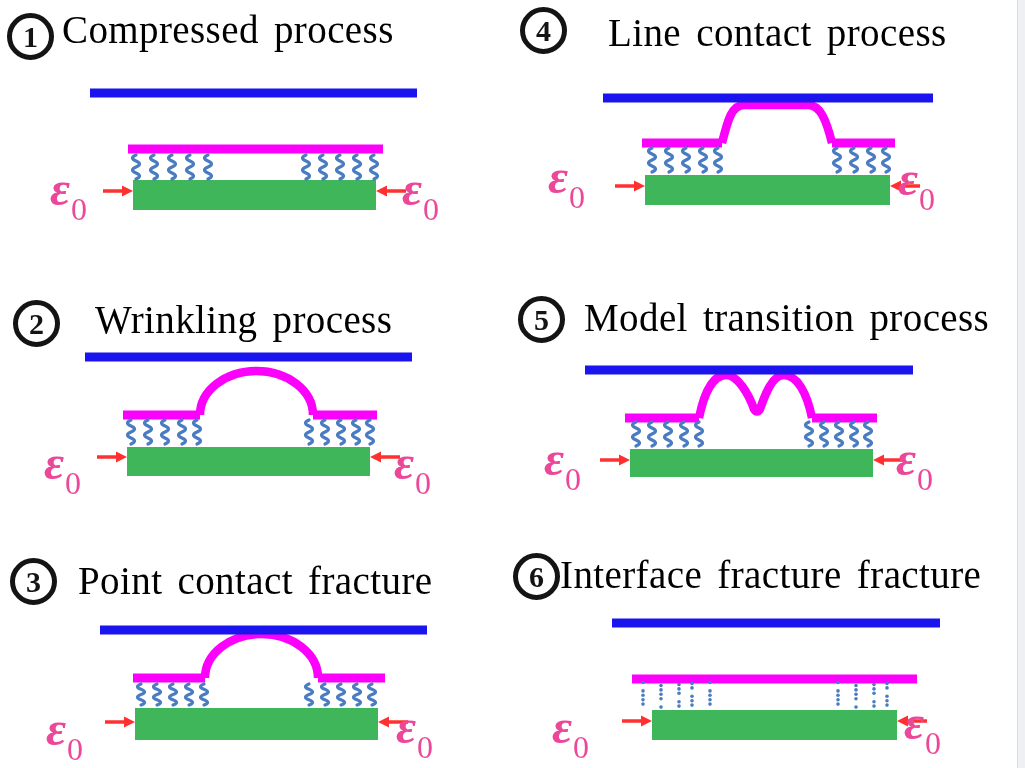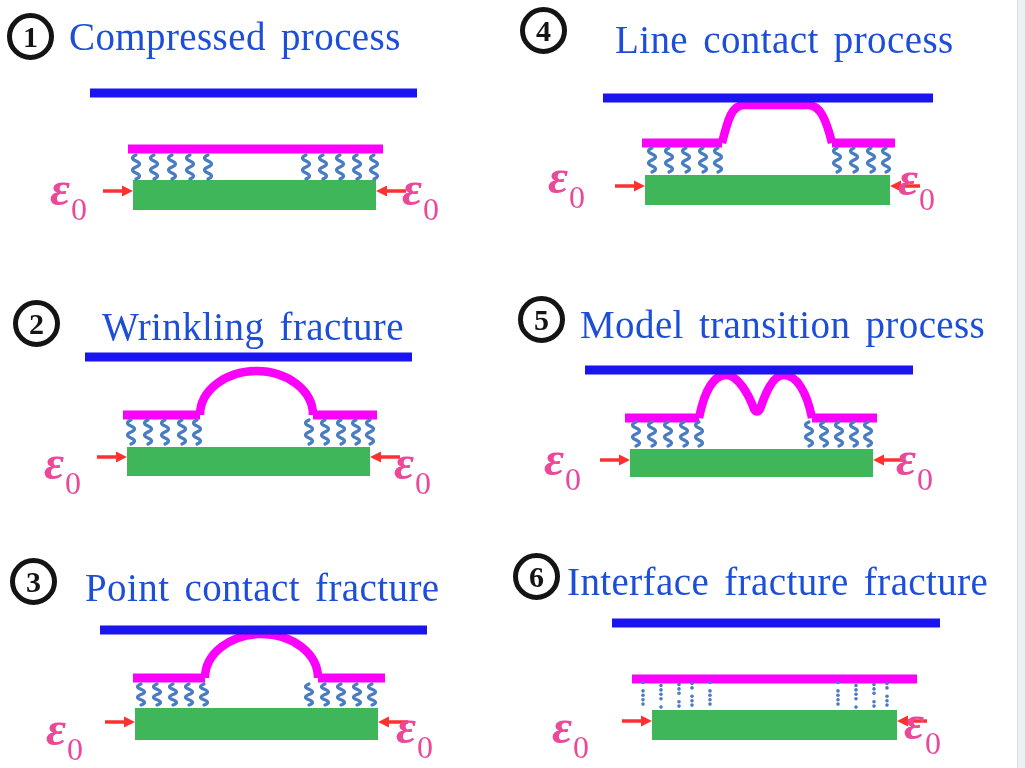--- a/index.html
+++ b/index.html
@@ -7,21 +7,21 @@
     width:1025px;height:768px;background:#ffffff;position:relative;overflow:hidden;
     font-family:"Liberation Serif","DejaVu Serif",serif;
   }
   .panel{position:absolute;width:512px;height:256px;}
   .badge{
     position:absolute;width:37px;height:37px;border:5px solid #141414;border-radius:50%;
     background:#fff;display:flex;align-items:center;justify-content:center;
     font-weight:bold;font-size:30px;color:#141414;line-height:1;
   }
   .title{
-    position:absolute;margin:7px;font-size:39px;font-weight:400;color:#1d4ed8;
+    position:absolute;margin:0;font-size:39px;font-weight:400;color:#000000;
     letter-spacing:0.4px;word-spacing:5px;white-space:nowrap;line-height:1;
   }
   .diagram{position:absolute;left:0;top:0;width:512px;height:256px;}
   .eps{position:absolute;white-space:nowrap;color:#ec4899;line-height:1;}
   .e-sym{font-style:italic;font-weight:bold;font-size:49px;}
   .e-sub{display:inline-block;font-size:32px;font-style:normal;transform:translateY(15px);margin-left:1px;}
   .page-edge{
     position:absolute;right:0;top:0;width:7px;height:768px;
     background:#eef0f3;border-left:1px solid #dcdce2;
   }
@@ -91,21 +91,21 @@
   </div>
   <div class="eps" style="left:386px;top:154px">
     <span class="e-sym">ε</span><span class="e-sub">0</span>
   </div>
 </section>
 
 <section class="panel" style="left:0;top:256px">
   <div class="badge" style="left:13px;top:44px">
     <span>2</span>
   </div>
-  <h2 class="title" style="left:95px;top:44px">Wrinkling fracture</h2>
+  <h2 class="title" style="left:95px;top:44px">Wrinkling process</h2>
   <svg class="diagram" viewBox="0 0 512 256">
       <rect x="127" y="191" width="243" height="29" fill="#3fb65a"></rect>
       <line x1="123" y1="159" x2="200" y2="159" stroke="#fb00fb" stroke-width="9" stroke-linecap="butt"></line>
       <line x1="313" y1="159" x2="377" y2="159" stroke="#fb00fb" stroke-width="9" stroke-linecap="butt"></line>
       <path d="M200,159 A56.5,44 0 0 1 313,159" fill="none" stroke="#fb00fb" stroke-width="8.5" stroke-linejoin="round"></path>
       <path d="M131,164 q-7,3 0,6 q7,3 0,6 q-7,3 0,6 q7,3 0,6" fill="none" stroke="#4a7cc2" stroke-width="3.2" stroke-linecap="round"></path>
       <path d="M148,164 q-7,3 0,6 q7,3 0,6 q-7,3 0,6 q7,3 0,6" fill="none" stroke="#4a7cc2" stroke-width="3.2" stroke-linecap="round"></path>
       <path d="M165,164 q-7,3 0,6 q7,3 0,6 q-7,3 0,6 q7,3 0,6" fill="none" stroke="#4a7cc2" stroke-width="3.2" stroke-linecap="round"></path>
       <path d="M182,164 q-7,3 0,6 q7,3 0,6 q-7,3 0,6 q7,3 0,6" fill="none" stroke="#4a7cc2" stroke-width="3.2" stroke-linecap="round"></path>
       <path d="M197,164 q-7,3 0,6 q7,3 0,6 q-7,3 0,6 q7,3 0,6" fill="none" stroke="#4a7cc2" stroke-width="3.2" stroke-linecap="round"></path>
@@ -125,21 +125,21 @@
   </div>
   <div class="eps" style="left:394px;top:182px">
     <span class="e-sym">ε</span><span class="e-sub">0</span>
   </div>
 </section>
 
 <section class="panel" style="left:512px;top:256px;width:513px">
   <div class="badge" style="left:6px;top:40px">
     <span>5</span>
   </div>
-  <h2 class="title" style="left:61px;top:42px">Model transition process</h2>
+  <h2 class="title" style="left:72px;top:42px">Model transition process</h2>
   <svg class="diagram" viewBox="0 0 512 256">
       <rect x="118" y="193" width="243" height="28" fill="#3fb65a"></rect>
       <line x1="113" y1="162" x2="187" y2="162" stroke="#fb00fb" stroke-width="9" stroke-linecap="butt"></line>
       <line x1="300" y1="162" x2="365" y2="162" stroke="#fb00fb" stroke-width="9" stroke-linecap="butt"></line>
       <path d="M187,162 C192,137 201,119 214,119 C226,119 237,139 242,153 Q245,158 248,153 C253,139 260,119 272,119 C285,119 295,137 300,162" fill="none" stroke="#fb00fb" stroke-width="8.5" stroke-linejoin="round"></path>
       <path d="M124,166 q-7,3 0,6 q7,3 0,6 q-7,3 0,6 q7,3 0,6" fill="none" stroke="#4a7cc2" stroke-width="3.2" stroke-linecap="round"></path>
       <path d="M140,166 q-7,3 0,6 q7,3 0,6 q-7,3 0,6 q7,3 0,6" fill="none" stroke="#4a7cc2" stroke-width="3.2" stroke-linecap="round"></path>
       <path d="M156,166 q-7,3 0,6 q7,3 0,6 q-7,3 0,6 q7,3 0,6" fill="none" stroke="#4a7cc2" stroke-width="3.2" stroke-linecap="round"></path>
       <path d="M172,166 q-7,3 0,6 q7,3 0,6 q-7,3 0,6 q7,3 0,6" fill="none" stroke="#4a7cc2" stroke-width="3.2" stroke-linecap="round"></path>
       <path d="M187,166 q-7,3 0,6 q7,3 0,6 q-7,3 0,6 q7,3 0,6" fill="none" stroke="#4a7cc2" stroke-width="3.2" stroke-linecap="round"></path>

